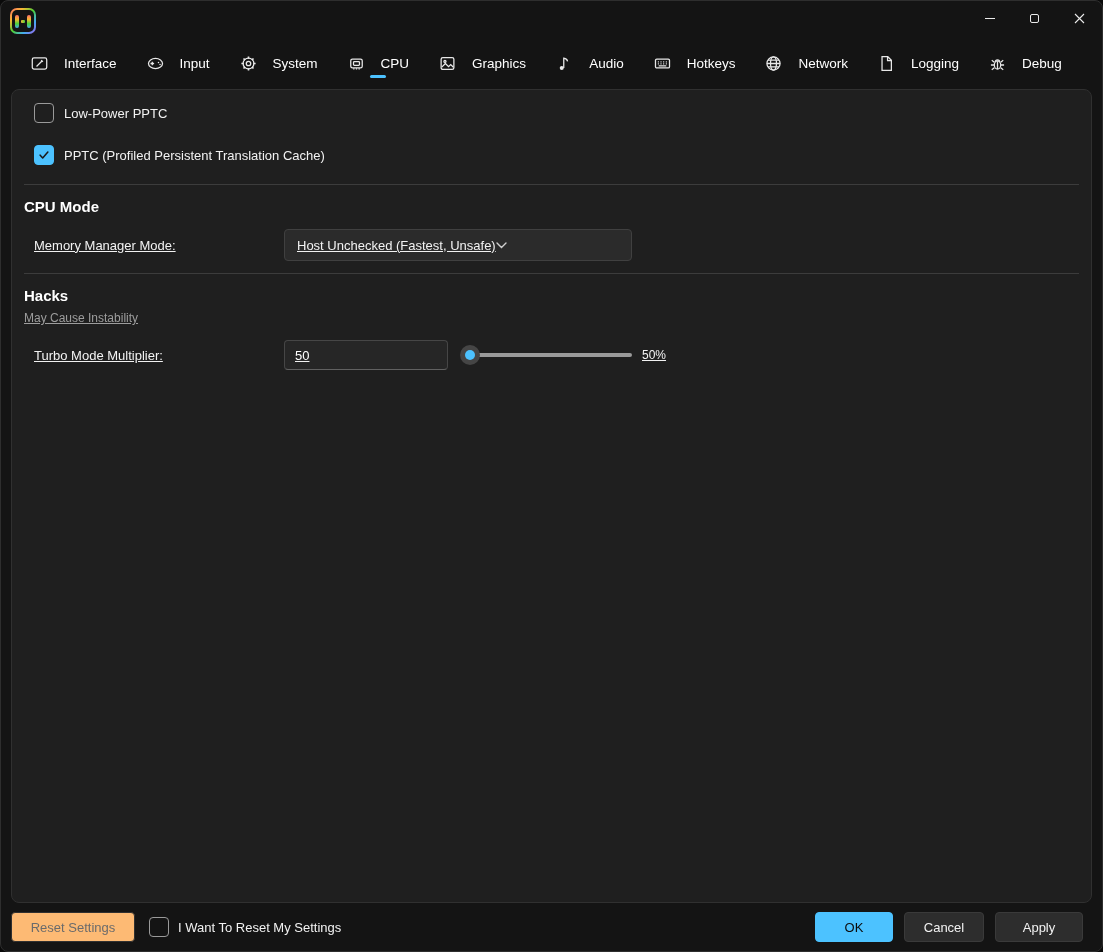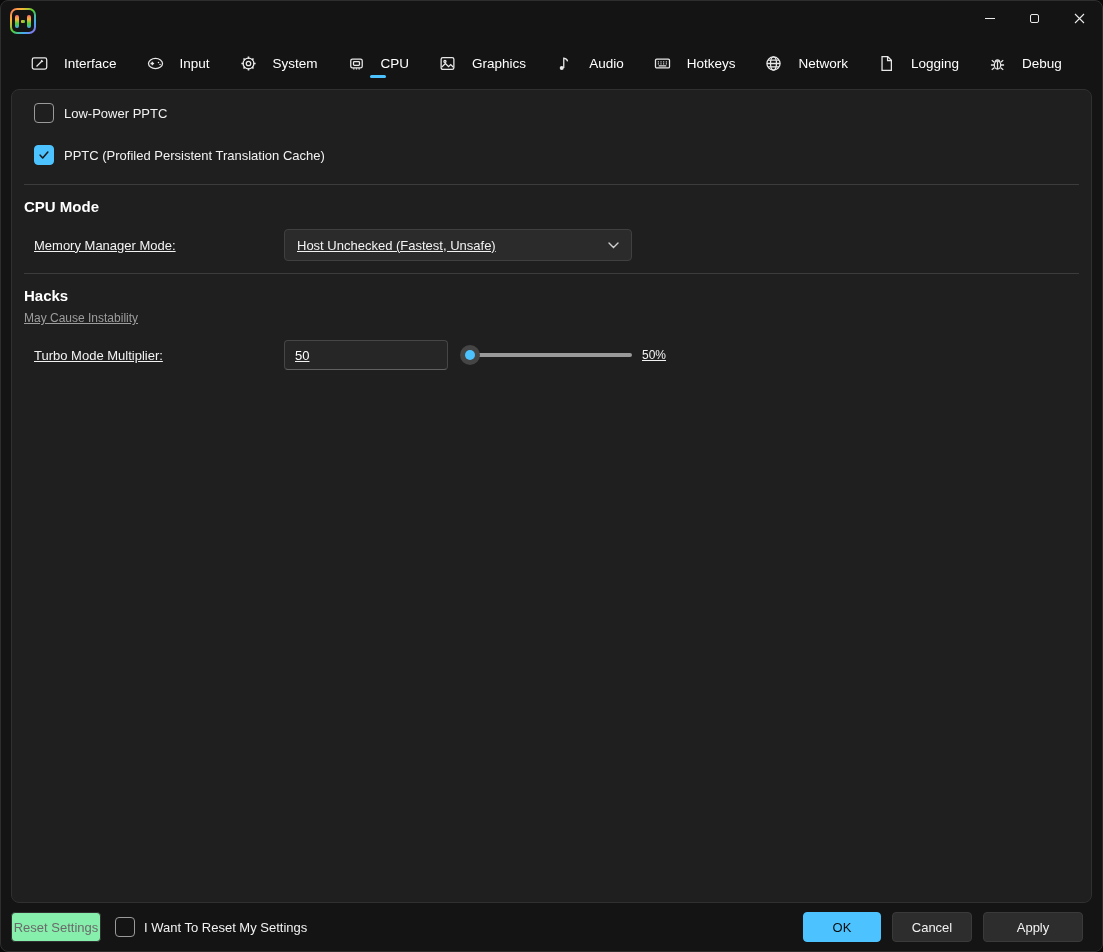--- a/index.html
+++ b/index.html
@@ -104,21 +104,21 @@
   .form-row {
     display: flex; align-items: center;
     padding-left: 10px; margin-top: 12px; text-decoration: underline;
   }
   .form-label { width: 250px; flex: none; font-size: 13px; color: #f2f2f2; }
 
   .dropdown {
     width: 348px; height: 32px;
     background: #2b2b2b;
     border: 1px solid #404040; border-radius: 4px;
-    display: flex; align-items: center; justify-content: space-between;
+    display: flex; align-items: center; 
     padding: 0 12px;
     font-size: 13px; color: #f2f2f2;
     cursor: pointer;
   }
   .dropdown svg { width: 11px; height: 7px; stroke: #d0d0d0; fill: none; stroke-width: 1.4; }
 
   .warning-link {
     margin-top: 4px;
     font-size: 12px; color: #9d9d9d;
     text-decoration: underline;
@@ -156,33 +156,33 @@
     display: flex; align-items: center;
     padding: 0 19px 0 10px;
   }
   .btn {
     height: 30px; border-radius: 4px; font-size: 13px;
     font-family: "Liberation Sans", sans-serif;
     border: 1px solid #3a3a3a; background: #2d2d2d; color: #f2f2f2;
     cursor: pointer;
   }
   .btn-reset {
-    width: 90px;
-    background: #86efac; border-color: #303030; color: #6b6b6b;
+    width: 124px;
+    background: #fdba74; border-color: #303030; color: #6b6b6b;
     cursor: default;
   }
   .footer-check { margin-left: 14px; }
   .footer-check-label { margin-left: 9px; font-size: 13px; color: #f2f2f2; }
   .footer-right { margin-left: auto; display: flex; gap: 11px; }
   .btn-ok {
     width: 78px;
     background: #4cc2ff; border-color: #4cc2ff; color: #0c0c0c;
   }
   .btn-cancel { width: 80px; }
-  .btn-apply { width: 100px; }
+  .btn-apply { width: 88px; }
 </style>
 </head>
 <body>
 
 <div class="window">
 
   <div class="titlebar">
     <div class="app-icon">
       <div class="app-icon-inner">
         <span class="logo-bar"></span>

